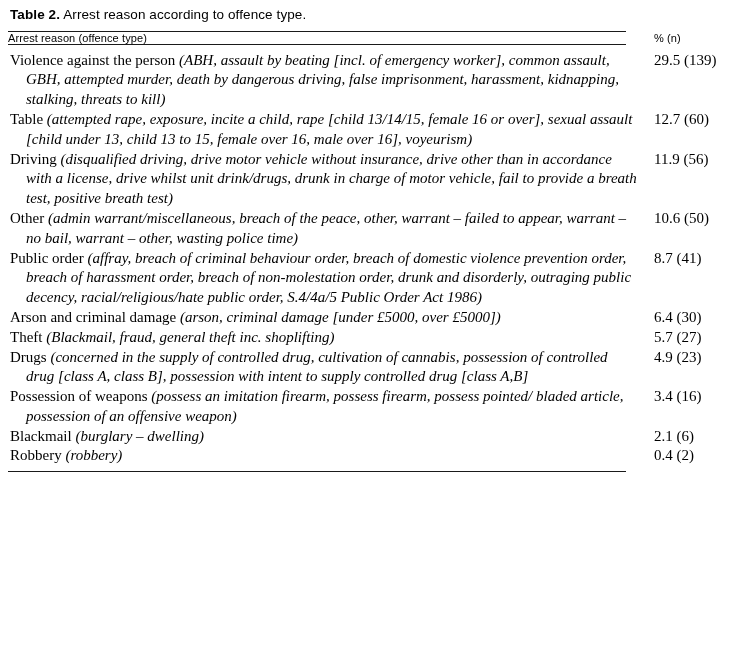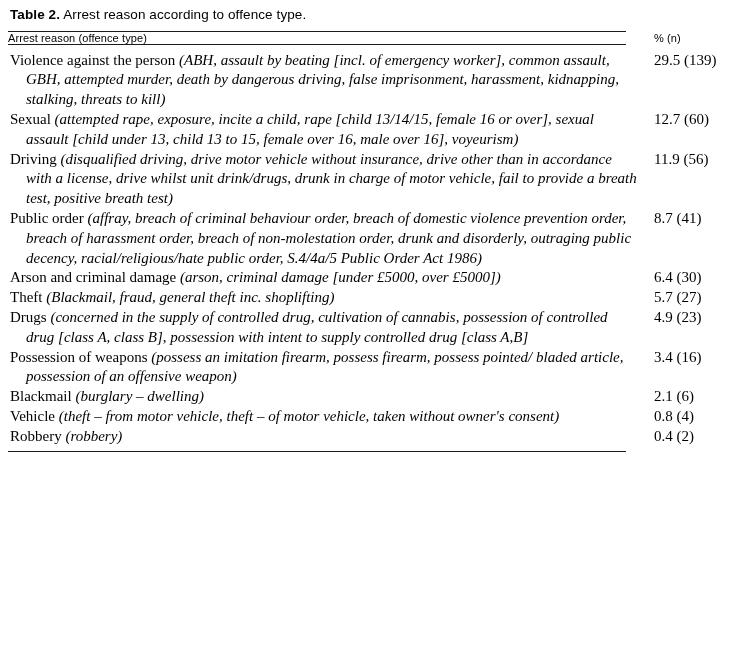--- a/index.html
+++ b/index.html
@@ -120,29 +120,33 @@
       <col class="c-pct">
     </colgroup>
     <tbody>
 
       <tr class="body-row">
         <td class="reason"><span>Violence against the person</span> <span class="ital">(ABH, assault by beating [incl. of emergency worker], common assault, GBH, attempted murder, death by dangerous driving, false imprisonment, harassment, kidnapping, stalking, threats to kill)</span></td>
         <td class="pct">29.5 (139)</td>
       </tr>
 
       <tr class="body-row">
-        <td class="reason"><span>Sexual</span> <span class="ital">(attempted rape, exposure, incite a child, rape [child 13/14/15, female 16 or over], sexual assault [child under 13, child 13 to 15, female over 16, male over 16], voyeurism)</span></td>
+        <td class="reason"><span>Table</span> <span class="ital">(attempted rape, exposure, incite a child, rape [child 13/14/15, female 16 or over], sexual assault [child under 13, child 13 to 15, female over 16, male over 16], voyeurism)</span></td>
         <td class="pct">12.7 (60)</td>
       </tr>
 
       <tr class="body-row">
         <td class="reason"><span>Driving</span> <span class="ital">(disqualified driving, drive motor vehicle without insurance, drive other than in accordance with a license, drive whilst unit drink/drugs, drunk in charge of motor vehicle, fail to provide a breath test, positive breath test)</span></td>
         <td class="pct">11.9 (56)</td>
       </tr>
 
+      <tr class="body-row">
+        <td class="reason"><span>Other</span> <span class="ital">(admin warrant/miscellaneous, breach of the peace, other, warrant – failed to appear, warrant – no bail, warrant – other, wasting police time)</span></td>
+        <td class="pct">10.6 (50)</td>
+      </tr>
 
       <tr class="body-row">
         <td class="reason"><span>Public order</span> <span class="ital">(affray, breach of criminal behaviour order, breach of domestic violence prevention order, breach of harassment order, breach of non-molestation order, drunk and disorderly, outraging public decency, racial/religious/hate public order, S.4/4a/5 Public Order Act 1986)</span></td>
         <td class="pct">8.7 (41)</td>
       </tr>
 
       <tr class="body-row">
         <td class="reason"><span>Arson and criminal damage</span> <span class="ital">(arson, criminal damage [under £5000, over £5000])</span></td>
         <td class="pct">6.4 (30)</td>
       </tr>
@@ -161,24 +165,20 @@
       <tr class="body-row">
         <td class="reason"><span>Possession of weapons</span> <span class="ital">(possess an imitation firearm, possess firearm, possess pointed/ bladed article, possession of an offensive weapon)</span></td>
         <td class="pct">3.4 (16)</td>
       </tr>
 
       <tr class="body-row">
         <td class="reason"><span>Blackmail</span> <span class="ital">(burglary – dwelling)</span></td>
         <td class="pct">2.1 (6)</td>
       </tr>
 
-      <tr class="body-row">
-        <td class="reason"><span>Vehicle</span> <span class="ital">(theft – from motor vehicle, theft – of motor vehicle, taken without owner's consent)</span></td>
-        <td class="pct">0.8 (4)</td>
-      </tr>
 
       <tr class="body-row">
         <td class="reason"><span>Robbery</span> <span class="ital">(robbery)</span></td>
         <td class="pct">0.4 (2)</td>
       </tr>
 
     </tbody>
   </table>
 
   <hr class="rule">

